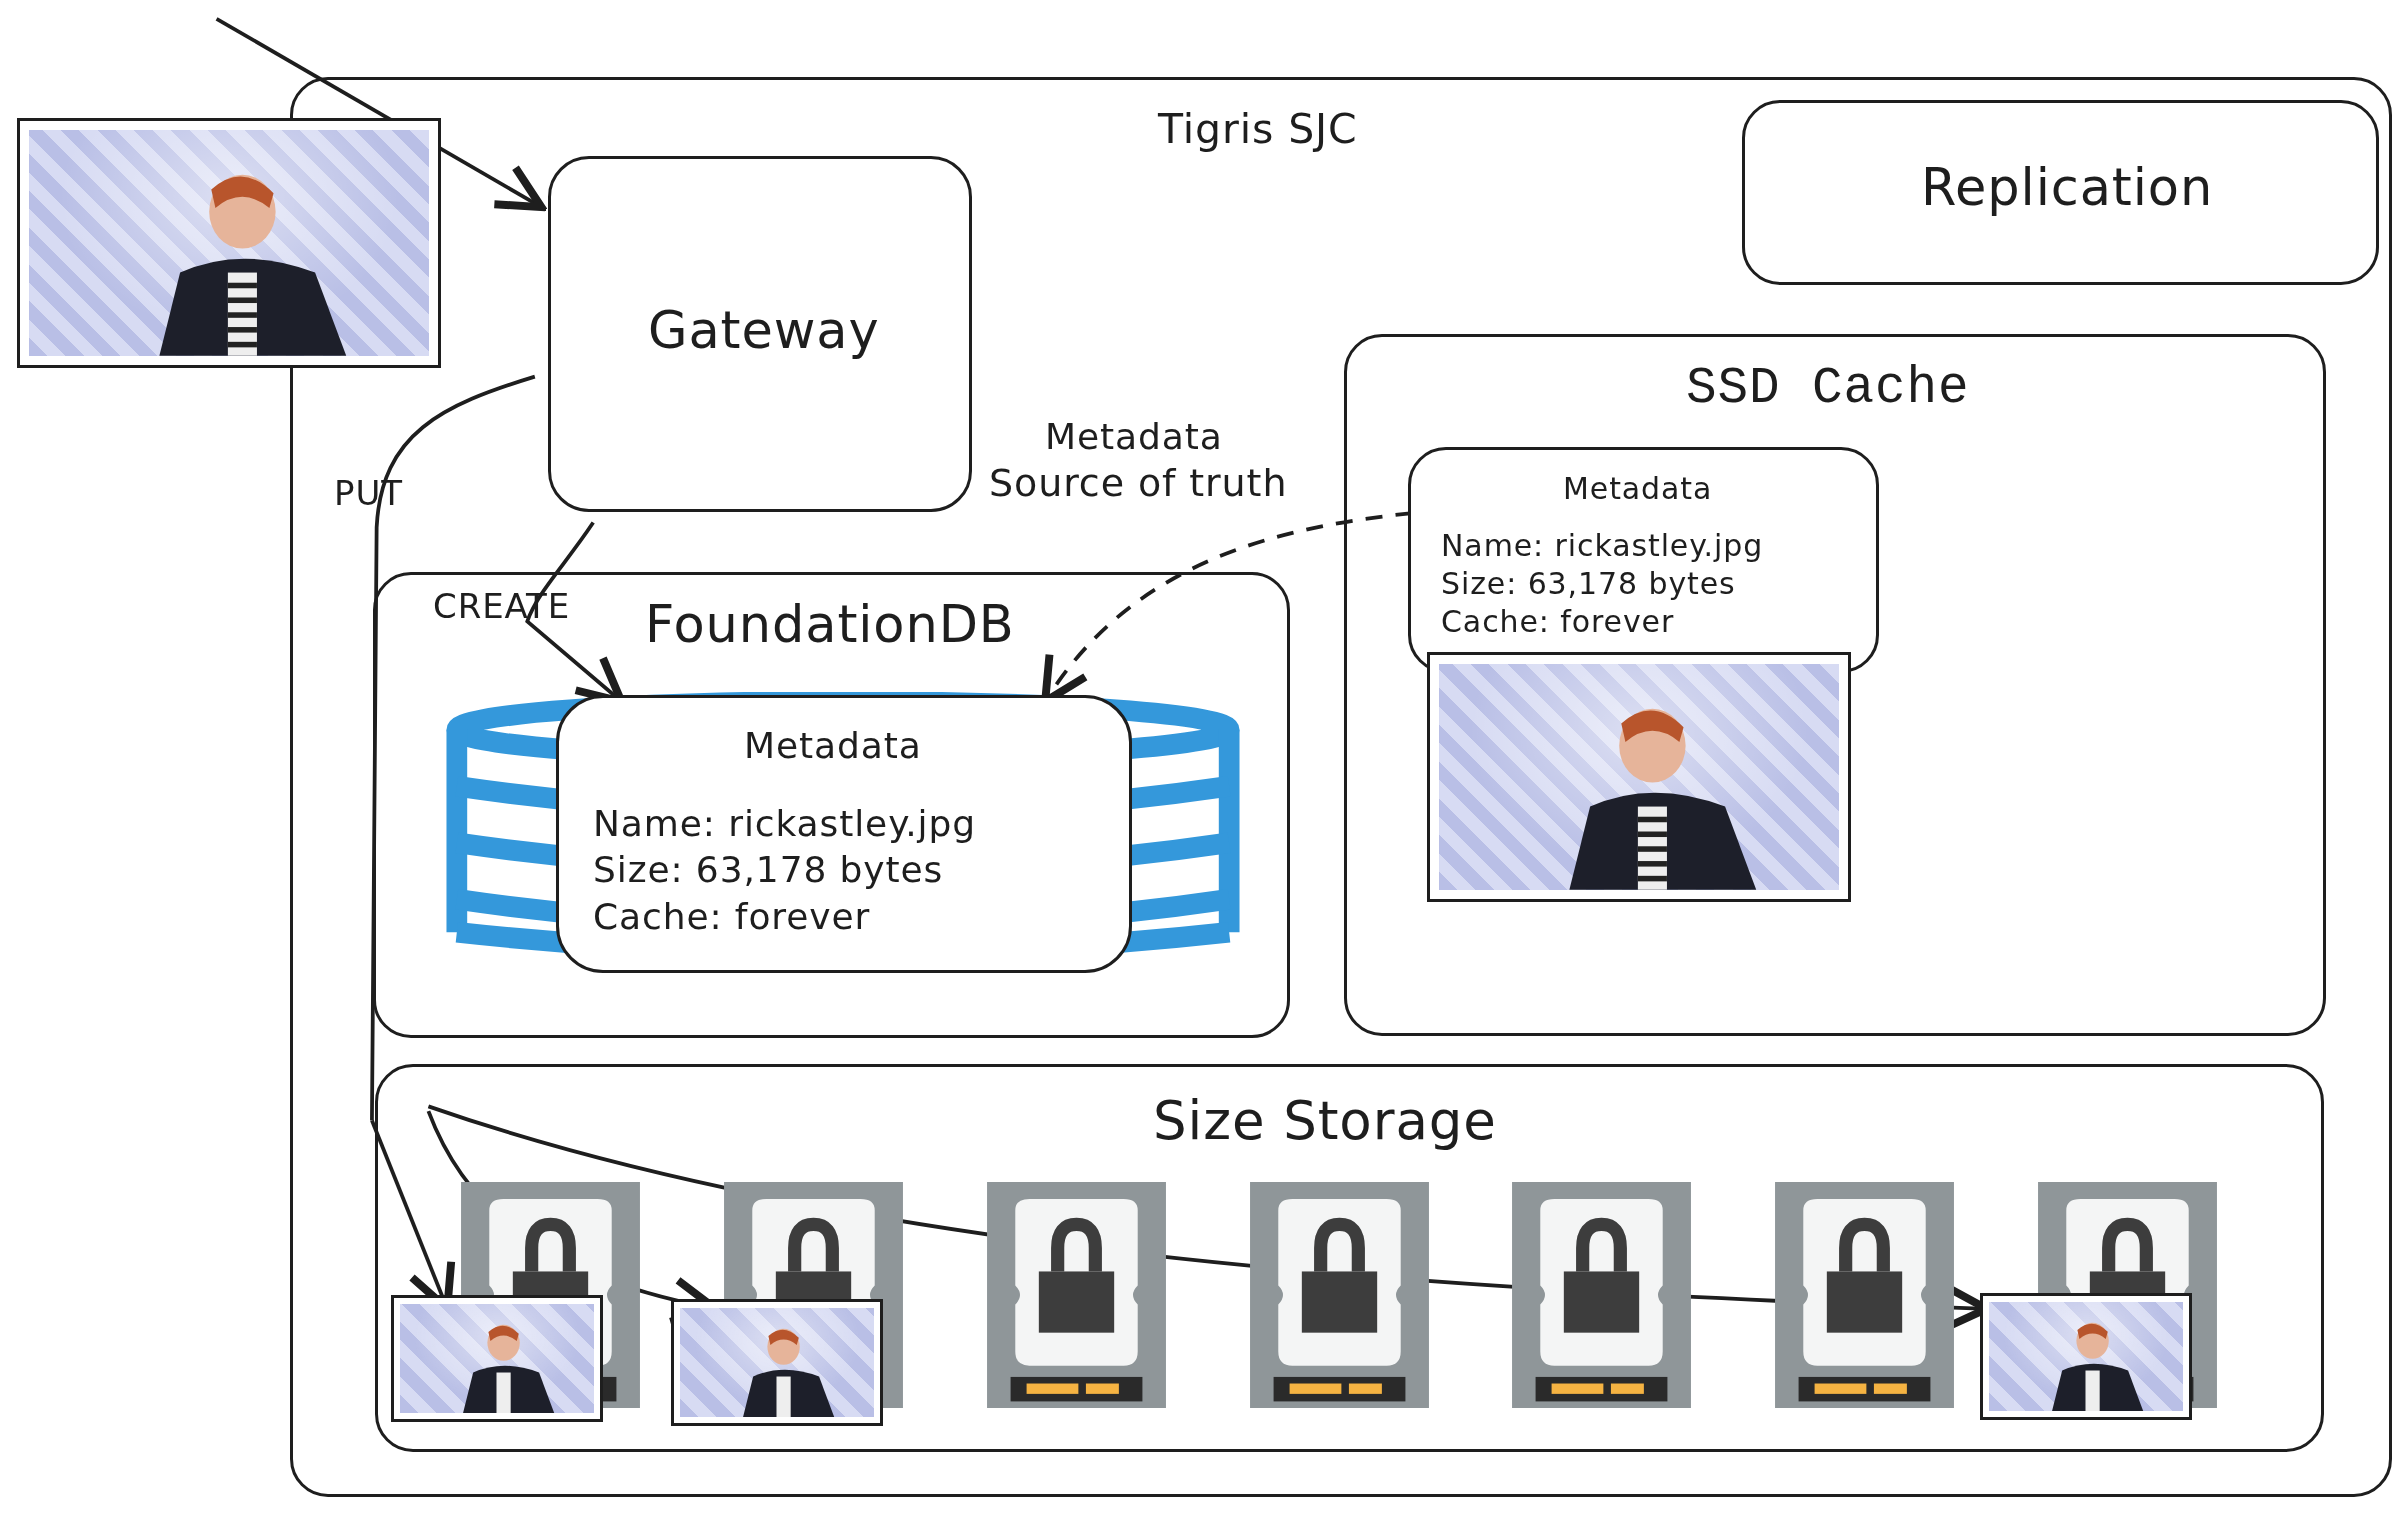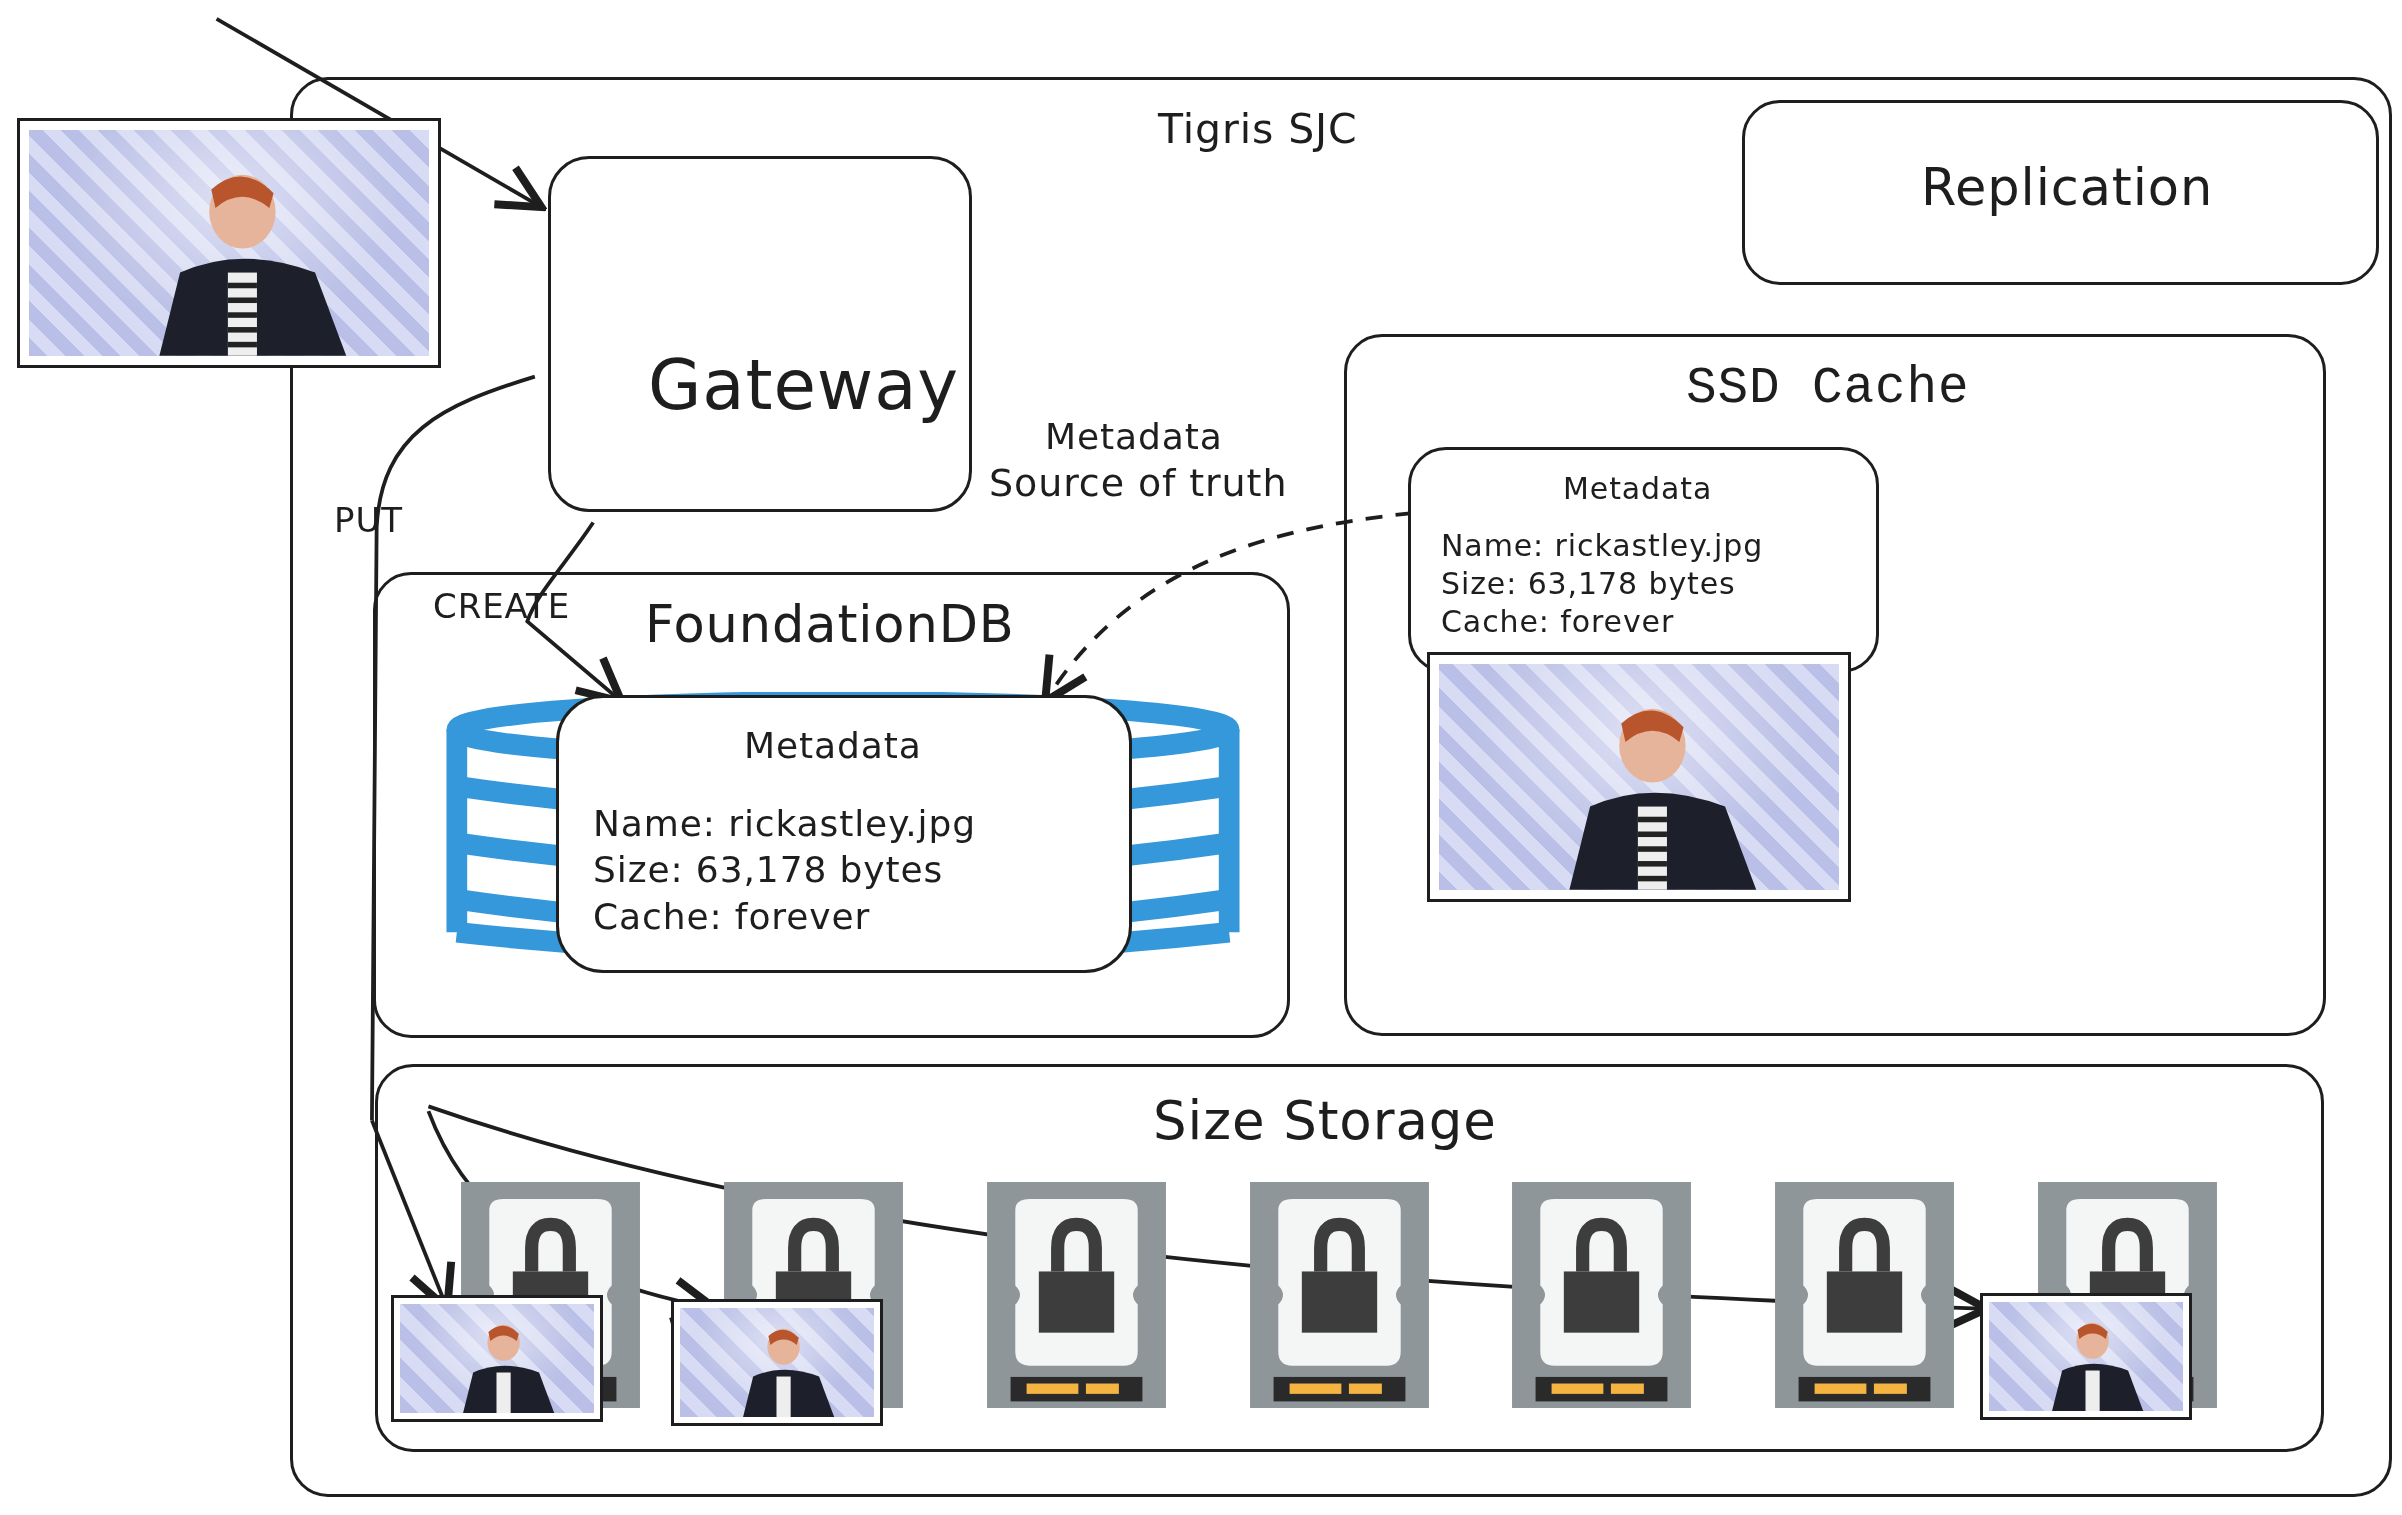--- a/index.html
+++ b/index.html
@@ -58,26 +58,26 @@
           <line x1="38" y1="70" x2="52" y2="70"></line>
           <line x1="38" y1="78" x2="52" y2="78"></line>
           <line x1="38" y1="86" x2="52" y2="86"></line>
           <line x1="38" y1="94" x2="52" y2="94"></line>
         </g>
       </svg>
     </div>
 </div>
 
 <div class="box white" style="left:548px;top:156px;width:424px;height:356px;border-radius:41px;"></div>
-<div class="title hand" style="left:648px;top:301px;font-size:69px;margin-top:44px;">Gateway</div>
+<div class="title hand" style="left:648px;top:301px;font-size:51px;">Gateway</div>
 
 <div class="box" style="left:1742px;top:100px;width:637px;height:185px;border-radius:38px;"></div>
 <div class="title hand" style="left:1921px;top:158px;font-size:51px;">Replication</div>
 
-<div class="title hand" style="left:334px;top:500px;font-size:34px;">PUT</div>
+<div class="title hand" style="left:334px;top:473px;font-size:34px;">PUT</div>
 <div class="title hand" style="left:433px;top:586px;font-size:34px;">CREATE</div>
 <div class="title hand" style="left:1045px;top:416px;font-size:36px;">Metadata</div>
 <div class="title hand" style="left:989px;top:461px;font-size:38px;">Source of truth</div>
 
 <div class="box" style="left:373px;top:572px;width:917px;height:466px;border-radius:38px;"></div>
 <div class="title hand" style="left:645px;top:595px;font-size:51px;text-align:right;">FoundationDB</div>
 
 <svg class="abs" style="left:438px;top:692px;" width="810" height="278" viewBox="0 0 860 295">
   <g fill="none" stroke="#3498db" stroke-width="22">
     <ellipse cx="430" cy="40" rx="410" ry="30"></ellipse>

